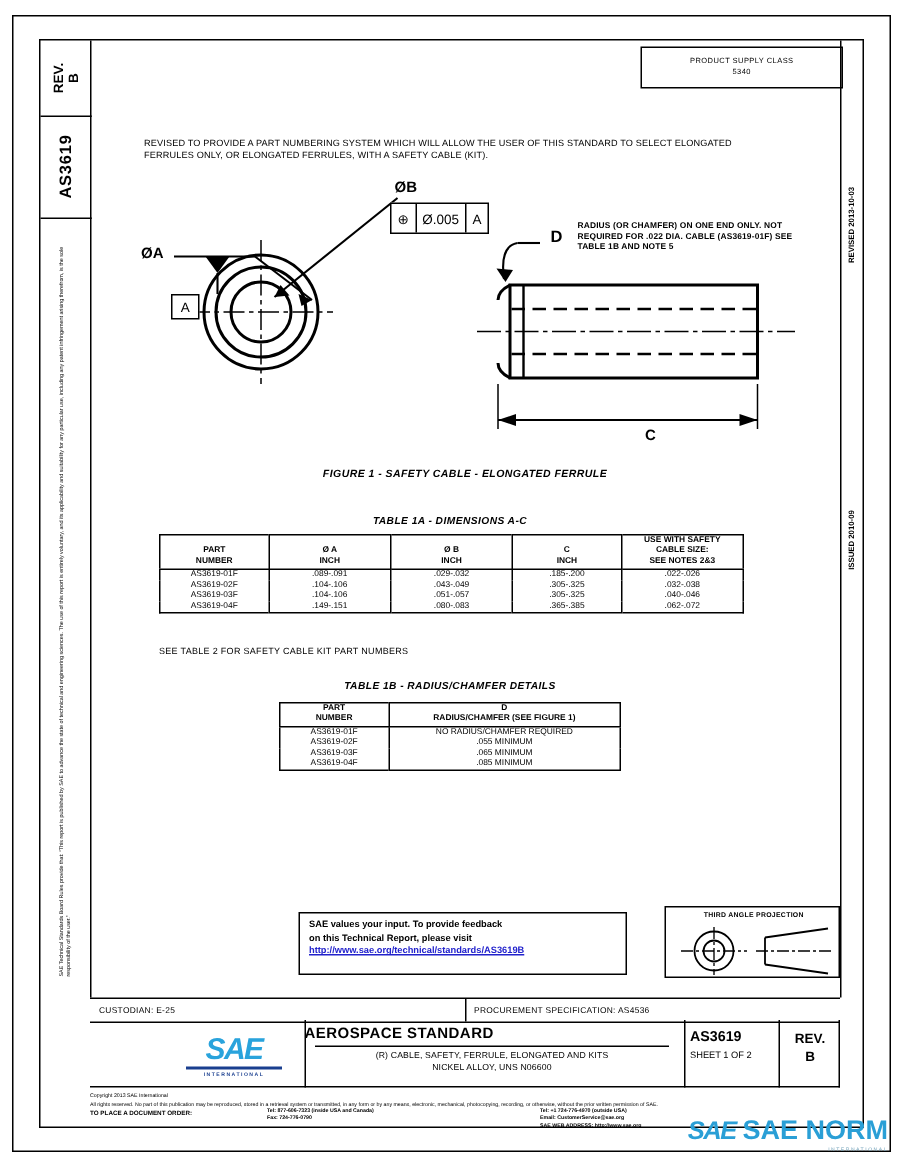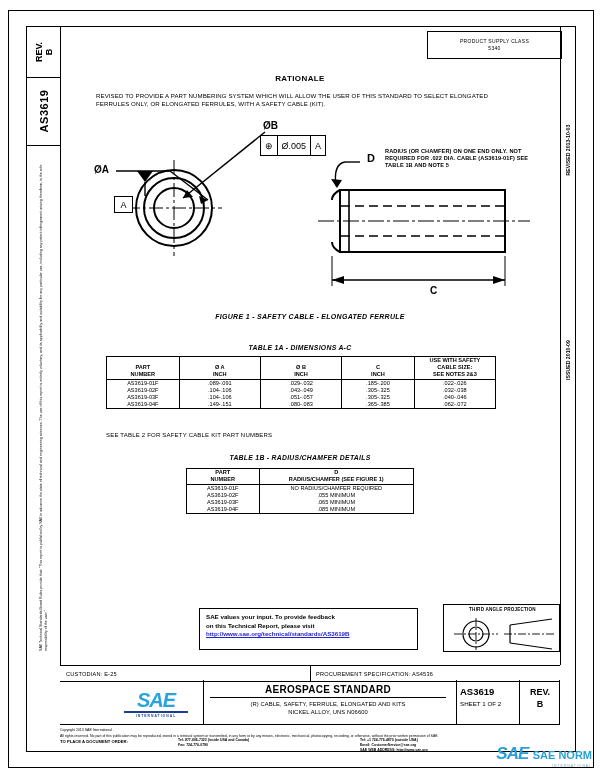--- a/index.html
+++ b/index.html
@@ -88,40 +88,40 @@
 
   .tb-main{position:absolute;left:60px;top:680px;width:500px;height:45px;}
   .tb-main .vline{position:absolute;top:0;width:1px;height:45px;background:#000;}
   .tb-main .hline{position:absolute;left:0;width:500px;height:1px;background:#000;}
 
   .sae-logo{position:absolute;left:118px;top:690px;width:76px;text-align:center;}
   .sae-logo .mark{font-size:20px;font-weight:bold;font-style:italic;color:#29a3dc;letter-spacing:-1px;line-height:20px;}
   .sae-logo .sub{font-size:3.4px;letter-spacing:1px;color:#1a3f8f;font-weight:bold;margin-top:1px;}
   .sae-logo .bar{height:2px;background:#1a3f8f;margin:1px auto 0;width:64px;}
 
-  .as-title{position:absolute;left:203px;top:684px;width:250px;text-align:center;font-size:10px;font-weight:bold;letter-spacing:.3px;}
+  .as-title{position:absolute;left:203px;top:684px;width:250px;text-align:left;font-size:10px;font-weight:bold;letter-spacing:.3px;}
   .as-titleline{position:absolute;left:210px;top:697px;width:236px;height:1px;background:#000;}
   .as-sub{position:absolute;left:203px;top:700px;width:250px;text-align:center;font-size:5.8px;line-height:8px;letter-spacing:.1px;}
   .as-no{position:absolute;left:460px;top:686px;width:58px;font-size:9.5px;font-weight:bold;}
   .as-sheet{position:absolute;left:460px;top:700px;width:58px;font-size:6.2px;}
   .as-rev{position:absolute;left:522px;top:686px;width:36px;text-align:center;font-size:9px;font-weight:bold;line-height:12px;}
 
   
   .footer{position:absolute;left:60px;top:728px;width:500px;font-size:3.5px;line-height:4.6px;}
   .footer .cp{margin-bottom:1px;}
   .footer .ord{font-weight:bold;font-size:4.2px;margin-top:2px;}
   .footer .cols{position:relative;height:14px;}
   .footer .c1{position:absolute;left:0;top:0;width:190px;}
   .footer .c2{position:absolute;left:118px;top:0;width:180px;}
   .footer .c3{position:absolute;left:300px;top:0;width:200px;}
   .footer .b{font-weight:bold;}
 
   .wm{position:absolute;right:8px;bottom:8px;text-align:right;}
   .wm .w1{font-size:17px;font-weight:bold;font-style:italic;color:#2a9fd6;letter-spacing:-1px;}
-  .wm .w2{font-size:11px;font-weight:bold;color:#2a9fd6;letter-spacing:0px;}
+  .wm .w2{font-size:18px;font-weight:bold;color:#2a9fd6;letter-spacing:0px;}
   .wm .w3{font-size:3.4px;color:#7aa7bd;letter-spacing:1px;}
 </style>
 </head>
 <body>
 
 <div class="sheet">
 
   <div class="frame-outer"></div>
   <div class="frame-inner"></div>
 
@@ -141,21 +141,20 @@
   <div class="right-col">
     <div class="rv-date rv-rev">REVISED 2013-10-03</div>
     <div class="rv-date rv-iss">ISSUED 2010-09</div>
   </div>
 
   <div class="supply-box">
     <span style="white-space:pre-line">PRODUCT SUPPLY CLASS
 5340</span>
   </div>
 
-  <div class="rationale-title">RATIONALE</div>
   <div class="rationale-body">REVISED TO PROVIDE A PART NUMBERING SYSTEM WHICH WILL ALLOW THE USER OF THIS STANDARD TO SELECT ELONGATED FERRULES ONLY, OR ELONGATED FERRULES, WITH A SAFETY CABLE (KIT).</div>
 
   <div class="fig">
     <svg width="500" height="200">
 
       <circle cx="114" cy="90" r="38" fill="none" stroke="#000" stroke-width="2"></circle>
       <circle cx="114" cy="90" r="30" fill="none" stroke="#000" stroke-width="2"></circle>
       <circle cx="114" cy="90" r="20" fill="none" stroke="#000" stroke-width="2"></circle>
 
       <line x1="66" y1="90" x2="162" y2="90" stroke="#000" stroke-width="1" stroke-dasharray="14,3,3,3"></line>

